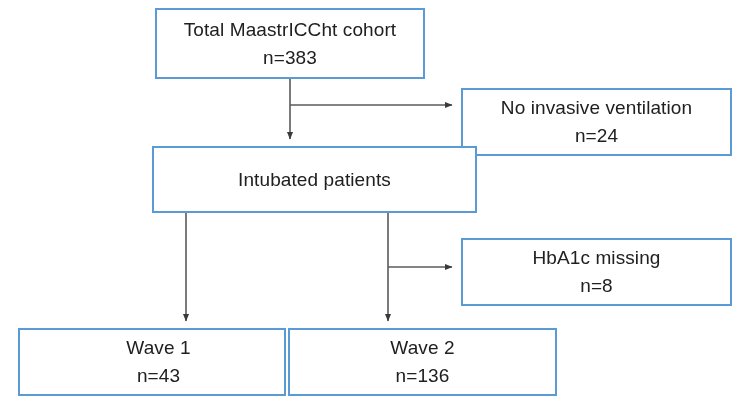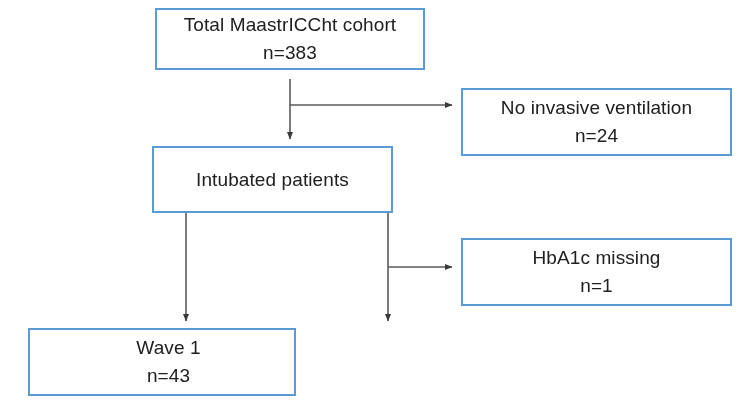--- a/index.html
+++ b/index.html
@@ -32,25 +32,25 @@
     text-align: center;
     letter-spacing: 0.1px;
   }
   .node .label,
   .node .count {
     display: block;
     white-space: nowrap;
   }
 
   
-  #node-cohort      { left: 155px; top: 8px;   width: 270px; height: 62px; }
+  #node-cohort      { left: 155px; top: 8px;   width: 270px; height: 71px; }
   #node-noinvasive  { left: 461px; top: 88px;  width: 271px; height: 68px; }
-  #node-intubated   { left: 152px; top: 146px; width: 241px; height: 67px; }
+  #node-intubated   { left: 152px; top: 146px; width: 325px; height: 67px; }
   #node-hba1c       { left: 461px; top: 238px; width: 271px; height: 68px; }
-  #node-wave1       { left: 28px;  top: 328px; width: 268px; height: 68px; padding-left: 13px; }
+  #node-wave1       { left: 18px;  top: 328px; width: 268px; height: 68px; padding-left: 13px; }
   #node-wave2       { left: 288px; top: 328px; width: 269px; height: 68px; }
 
   #connectors {
     position: absolute;
     left: 0;
     top: 0;
     width: 744px;
     height: 406px;
     pointer-events: none;
   }
@@ -87,22 +87,26 @@
     <span class="label">No invasive ventilation</span>
     <span class="count">n=24</span>
   </div>
 
   <div class="node" id="node-intubated">
     <span class="label">Intubated patients</span>
   </div>
 
   <div class="node" id="node-hba1c">
     <span class="label">HbA1c missing</span>
-    <span class="count">n=1</span>
+    <span class="count">n=8</span>
   </div>
 
   <div class="node" id="node-wave1">
     <span class="label">Wave 1</span>
     <span class="count">n=43</span>
   </div>
 
+  <div class="node" id="node-wave2">
+    <span class="label">Wave 2</span>
+    <span class="count">n=136</span>
+  </div>
 
 </div>
 
 </body></html>

